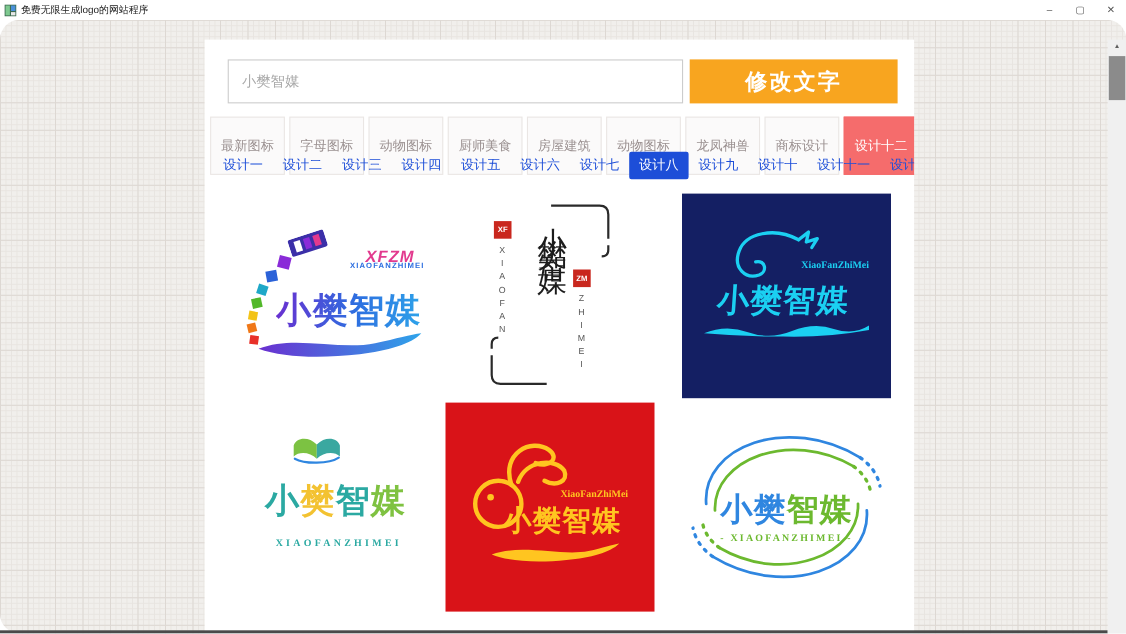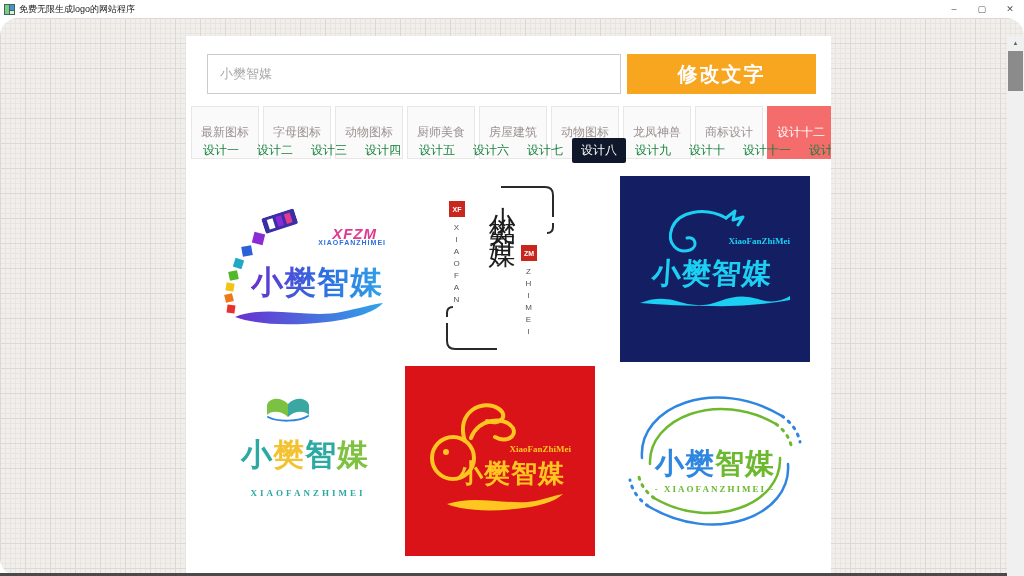--- a/index.html
+++ b/index.html
@@ -37,22 +37,22 @@
   .search-input { position:absolute; left:21px; top:18px; width:414px; height:40px; border:1px solid #ccc; padding:0 12px; font-size:13px; color:#a9a9a9; font-family:"Liberation Sans",sans-serif; outline:none; }
   .modify-btn { position:absolute; left:441px; top:18px; width:189px; height:40px; background:#f8a51f; color:#fff; border:none; font-size:20px; font-weight:bold; letter-spacing:2px; font-family:"Liberation Sans",sans-serif; cursor:pointer; }
 
   
   .cat-tabs { position:absolute; left:5px; top:70px; width:635px; display:flex; gap:4px; }
   .cat-tab { font-size:12px; color:#9b9191; background:#fbfafa; border:1px solid #eae6e4; padding:17px 9px; white-space:nowrap; cursor:pointer; }
   .cat-tab.selected { background:#f56c6c; border-color:#f56c6c; color:#fff; }
 
   
   .design-tabs { position:absolute; left:8px; top:102px; width:625px; display:flex; justify-content:space-between; align-items:center; }
-  .design-tab { font-size:12px; color:#15803d; padding:4px 9px; white-space:nowrap; cursor:pointer; }
-  .design-tab.selected { background:#0f172a; color:#fff; border-radius:2px; }
+  .design-tab { font-size:12px; color:#1d4ed8; padding:4px 9px; white-space:nowrap; cursor:pointer; }
+  .design-tab.selected { background:#1d4ed8; color:#fff; border-radius:2px; }
 
   
   .logo-card { position:absolute; width:190px; height:190px; overflow:hidden; cursor:pointer; }
   .card1 { left:27px;  top:137px; background:#fff; }
   .card2 { left:219px; top:137px; background:#fff; }
   .card3 { left:434px; top:140px; height:186px; background:#141f63; }
   .card4 { left:27px;  top:330px; background:#fff; }
   .card5 { left:219px; top:330px; background:#d91318; }
   .card6 { left:434px; top:330px; background:#fff; }
 

